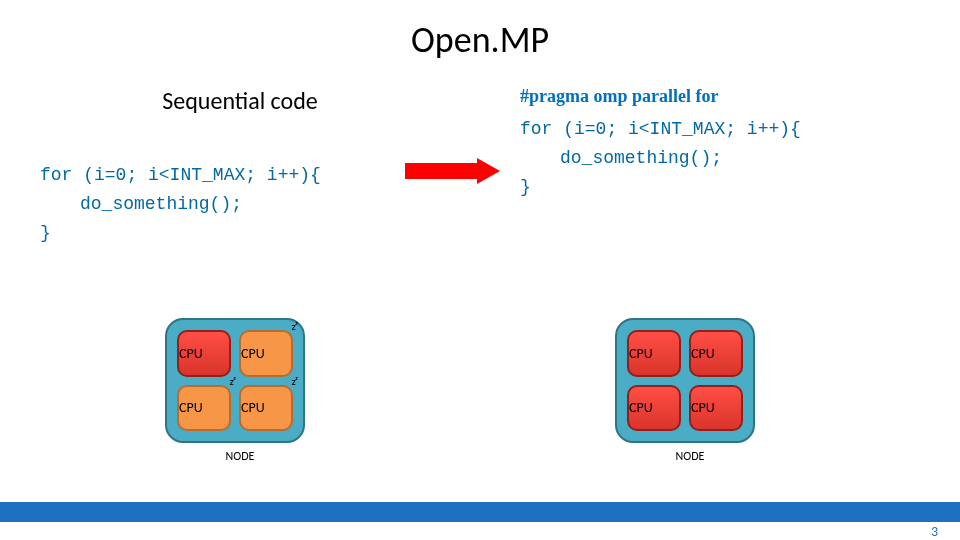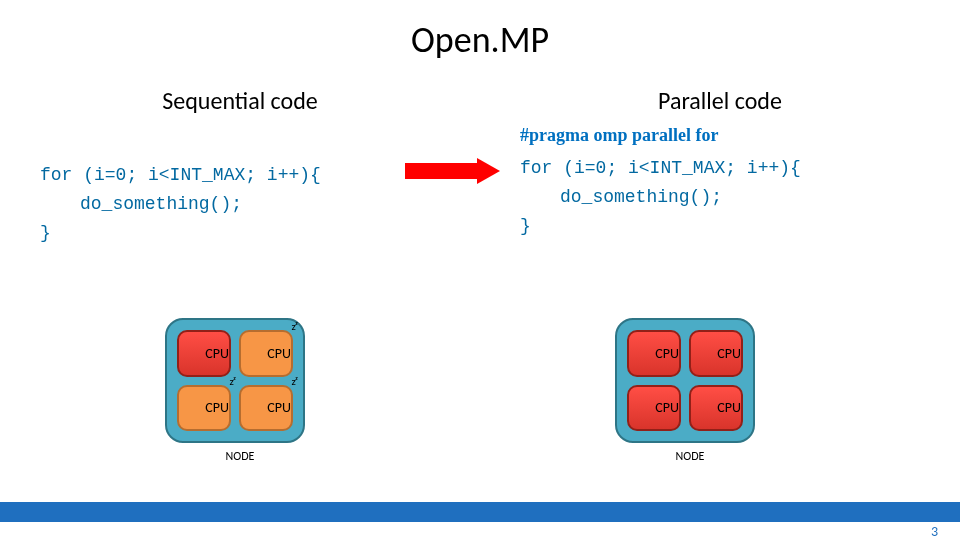--- a/index.html
+++ b/index.html
@@ -97,21 +97,21 @@
     display: grid;
     grid-template-columns: 1fr 1fr;
     grid-template-rows: 1fr 1fr;
     gap: 8px;
     padding: 10px;
   }
   .cpu {
     border-radius: 10px;
     display: flex;
     align-items: center;
-    justify-content: flex-end;
+    justify-content: flex-start;
     font-size: 14px;
     font-family: Calibri, Arial, sans-serif;
     color: #000;
     position: relative;
   }
   .cpu-on {
     background: linear-gradient(180deg, #FF4E45, #D9342B);
     border: 2px solid #922018;
   }
   .cpu-off {
@@ -156,21 +156,20 @@
 <div class="columns">
   <div class="col">
     <div class="col-heading">Sequential code</div>
     <div class="seq-top-gap"></div>
     <div class="code-line">for (i=0; i&lt;INT_MAX; i++){</div>
     <div class="code-line code-indent">do_something();</div>
     <div class="code-line">}</div>
   </div>
 
   <div class="col">
-    <div class="col-heading">Parallel code</div>
     <div class="pragma">#pragma omp parallel for</div>
     <div class="code-line">for (i=0; i&lt;INT_MAX; i++){</div>
     <div class="code-line code-indent">do_something();</div>
     <div class="code-line">}</div>
   </div>
 
   <div class="arrow-red">
     <div class="shaft"></div>
       <div class="head"></div>
   </div>

